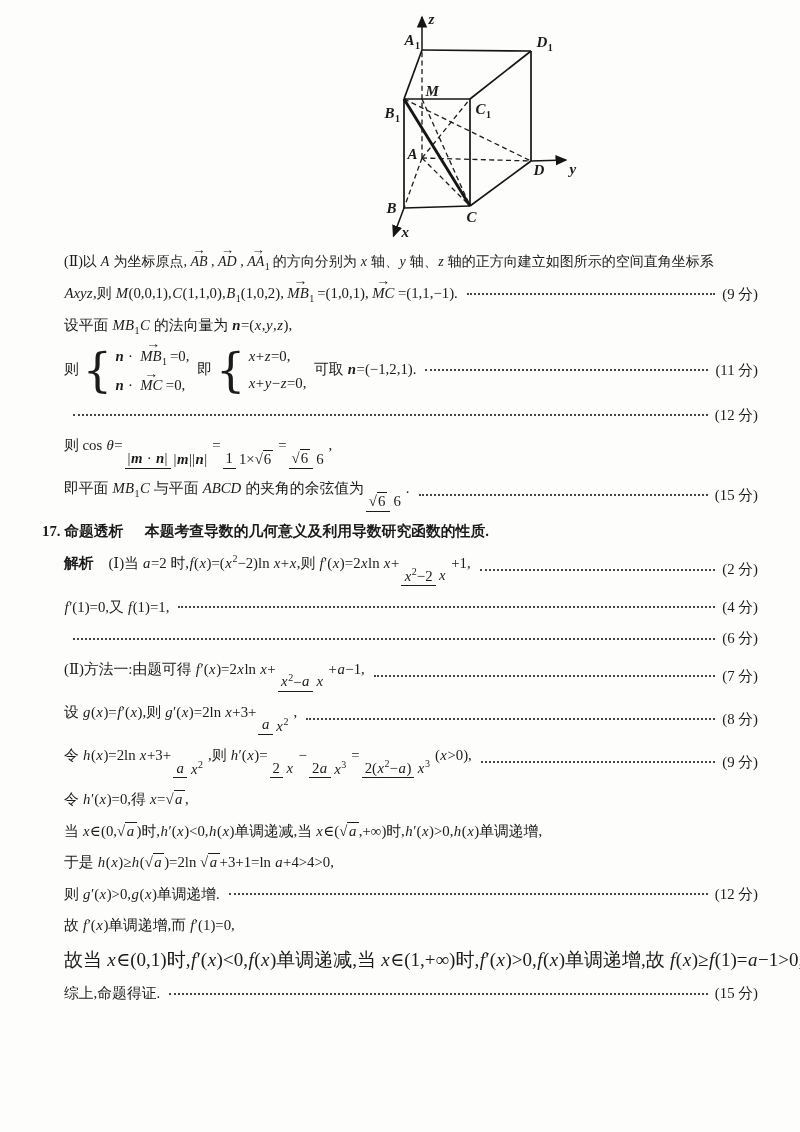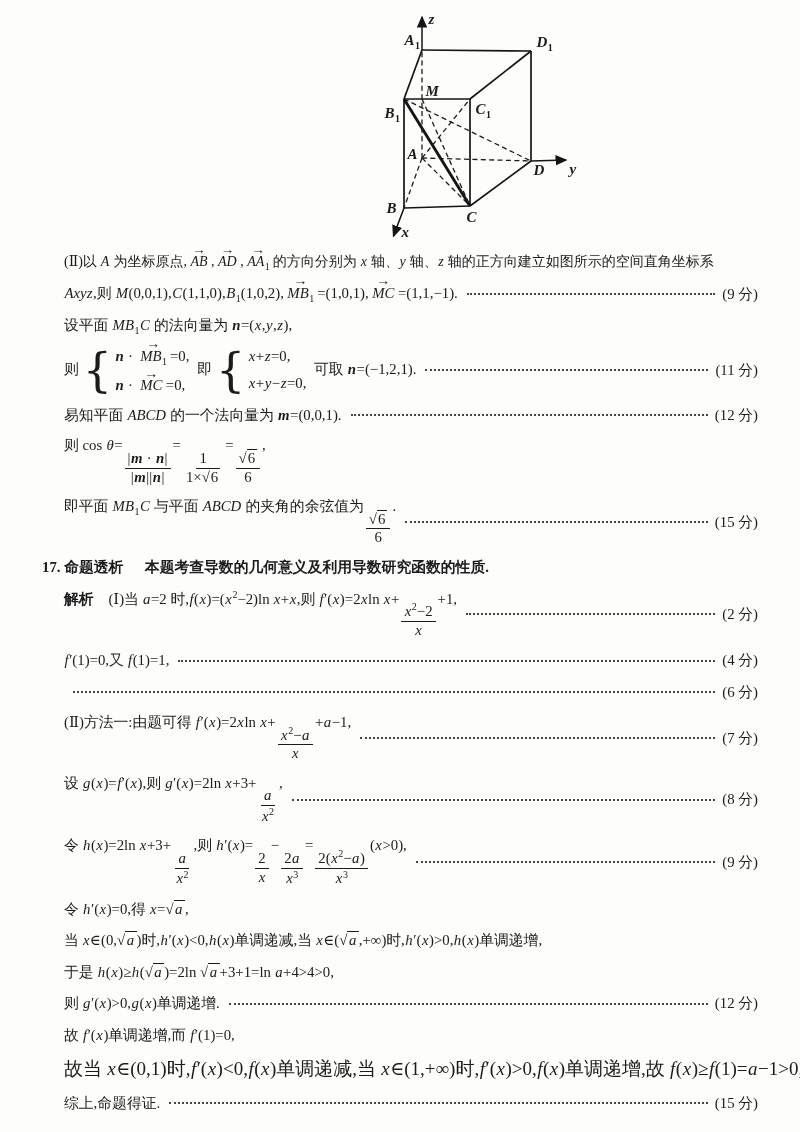--- a/index.html
+++ b/index.html
@@ -52,21 +52,21 @@
   .fs14 .line-content{font-size:14px;}
   .small .line-content{font-size:19px;}
   b.kw{font-family:"Liberation Sans","DejaVu Sans",sans-serif;}
 
   sup{font-size:10px;}
   sub{font-size:10px;}
   i{padding:0 0.5px;}
 
   
   .frac{
-    display:inline-flex;flex-direction:column;align-items:center;
+    display:inline-flex;flex-direction:row;align-items:center;
     vertical-align:-0.85em;margin:0 2px;line-height:1.2;justify-content:space-between;
   }
   .frac .fn{border-bottom:1.4px solid currentColor;padding:0 3px;}
   .frac .fd{padding:0 3px;}
 
   
   .vec{position:relative;display:inline-block;margin:0 2px;padding:1px 1px 0;}
   .vec .arr{
     position:absolute;top:-0.78em;left:0;width:100%;
     text-align:center;font-style:normal;font-size:0.95em;line-height:1;
@@ -176,21 +176,20 @@
               <span class="rows">
                 <span><i>x</i>+<i>z</i>=0,</span>
                 <span><i>x</i>+<i>y</i>−<i>z</i>=0,</span>
               </span>
             </span> 可取 <b><i>n</i></b>=(−1,2,1).</span>
     <span class="leader"></span>
     <span class="score">(11 分)</span>
   </div>
 
   <div class="line">
-    <span class="line-content">易知平面 <i>ABCD</i> 的一个法向量为 <b><i>m</i></b>=(0,0,1).</span>
     <span class="leader"></span>
     <span class="score">(12 分)</span>
   </div>
 
 
   <div class="line">
     <span class="line-content">则 cos <i>θ</i>=<span class="frac">
               <span class="fn">|<b><i>m</i></b> · <b><i>n</i></b>|</span>
               <span class="fd">|<b><i>m</i></b>||<b><i>n</i></b>|</span>
             </span>=<span class="frac">

